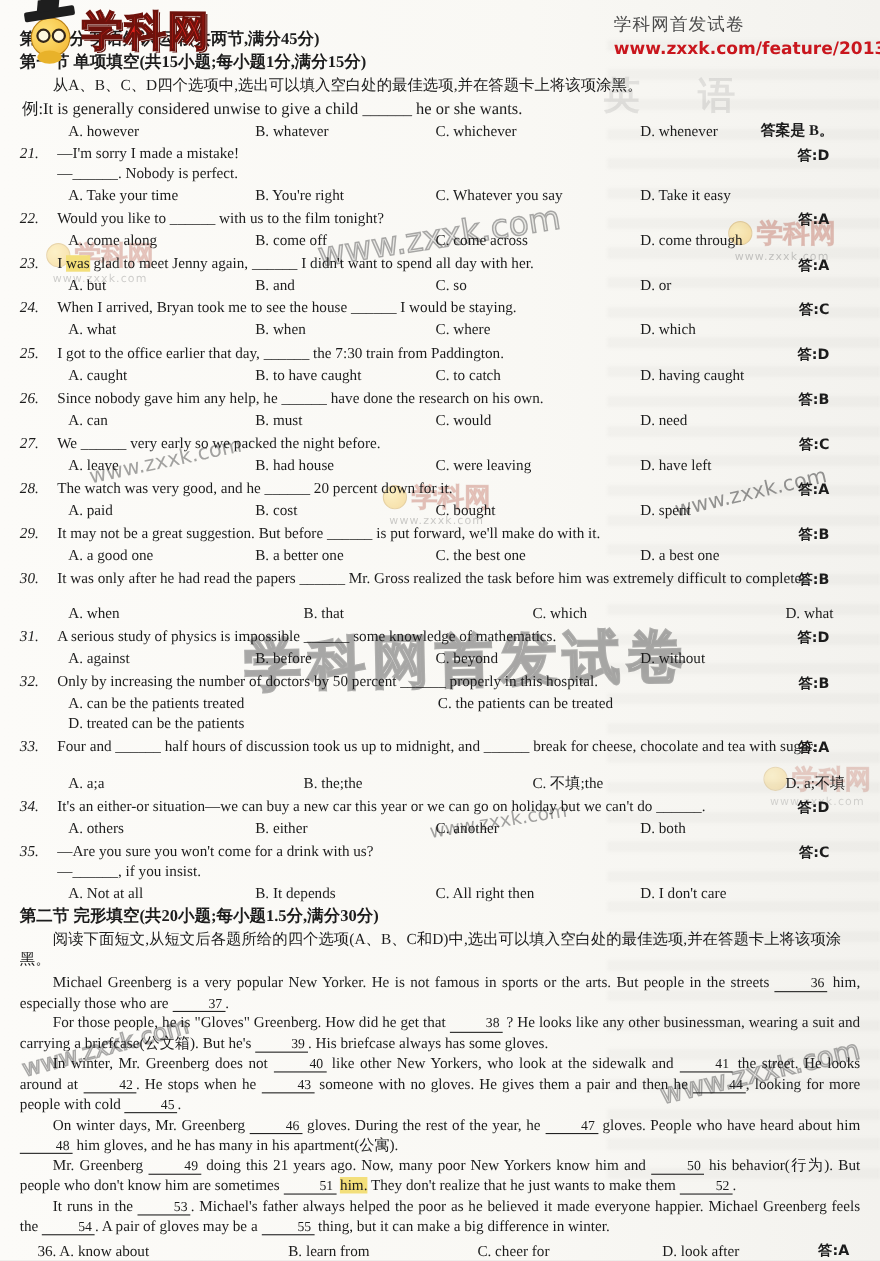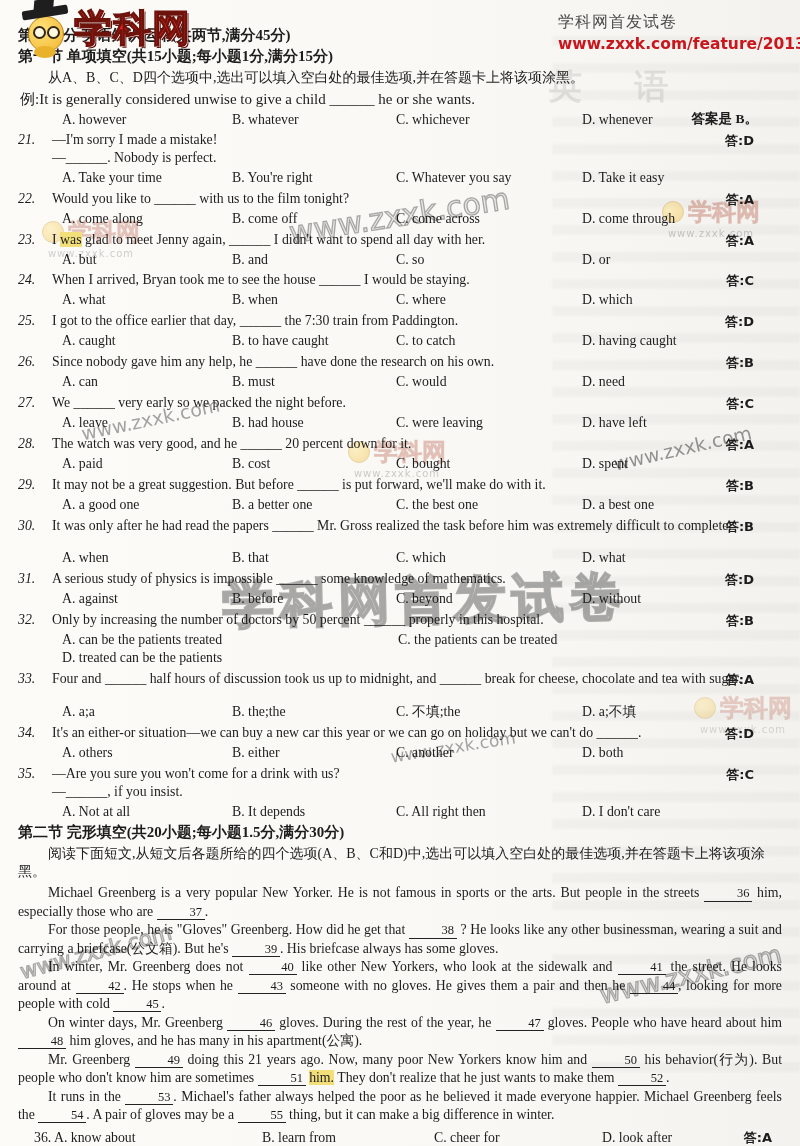--- a/index.html
+++ b/index.html
@@ -47,21 +47,21 @@
     font-size:13.8px; }
   .ex-ans { position:absolute; right:24px; bottom:0; font-weight:700; font-size:13.5px;margin-top:10px; }
 
   
   .q { position:relative; padding-left:34px; margin:2px 0 3px; }
   .qline { font-size:13.8px; line-height:1.3; }
   .qno { display:inline-block; width:34px; margin-left:-34px;font-style:italic; }
   .opts { display:grid; grid-template-columns:170px 164px 186px 1fr; margin:2px 0 0 10px;
     font-size:13.8px; line-height:1.3; }
   .opts.two { grid-template-columns:336px 1fr; }
-  .opts.gap { margin-top:15px; }
+  .opts.gap { margin-top:15px;gap:44px; }
   .ans { position:absolute; right:28px; top:1px; font-weight:700; font-size:13px;
     font-family:"DejaVu Sans","Liberation Sans",sans-serif; }
 
   
   .passage p { margin:0; font-size:13.8px; line-height:1.34; text-indent:30px; text-align:justify; }
   .blank { display:inline-block; min-width:44px; padding:0 2px; text-align:center;
     border-bottom:1.2px solid #222; font-size:12.5px; line-height:1.05; }
   .hl { background:#f3df7a; }
 
   

